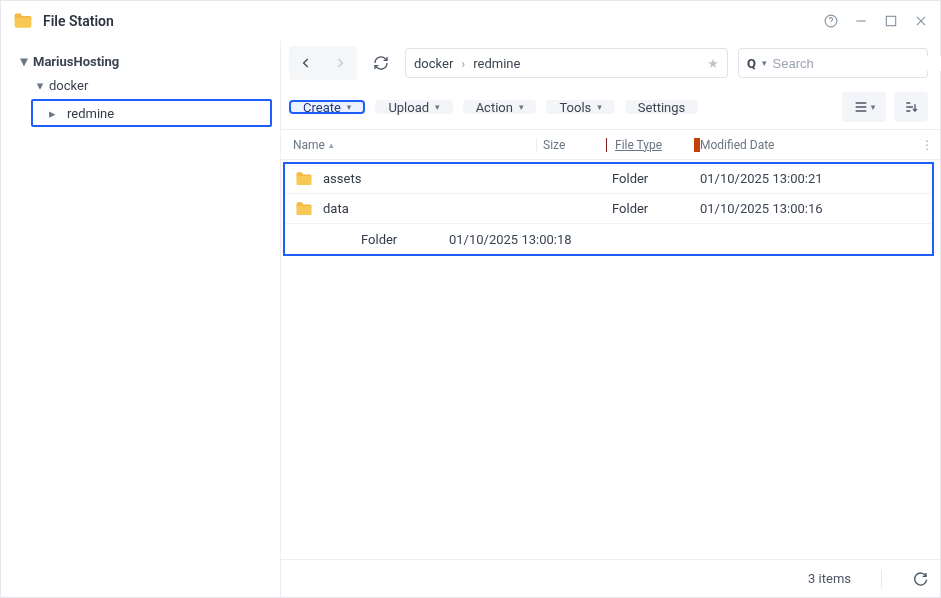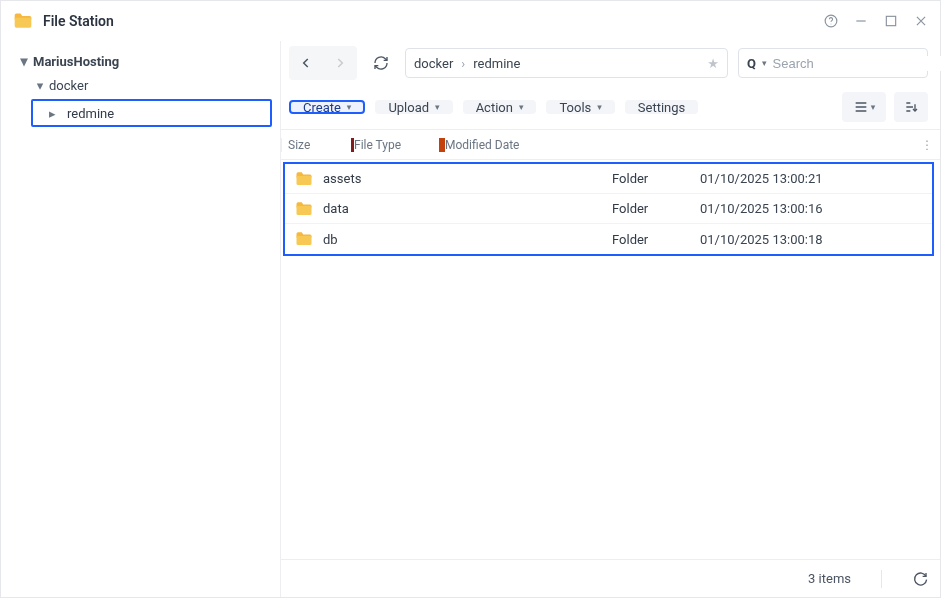--- a/index.html
+++ b/index.html
@@ -39,21 +39,21 @@
   .btn { height: 14px; padding: 0 12px; background: #f3f5f8; border-radius: 4px; display: flex; align-items: center; gap: 6px; font-size: 13px; color: #3b4552; cursor: pointer; border: 1px solid transparent; }
   .btn.primary { border: 2px solid #1e5eff; background: #eef2ff; color: #1e3a8a; }
   .car { font-size: 9px; color: #6b7684; }
   .viewbtns { margin-left: auto; display: flex; gap: 8px; }
   .viewbtn { width: 34px; height: 30px; background: #f3f5f8; border-radius: 4px; display: flex; align-items: center; justify-content: center; cursor: pointer; gap: 2px; color: #4b5563; }
   .viewbtn.split { width: 44px; }
   .table-wrap { flex: 1; display: flex; flex-direction: column; border-top: 1px solid #eceef2; }
   .thead { display: flex; align-items: center; height: 30px; border-bottom: 1px solid #eceef2; color: #6b7684; font-size: 12px; }
   .th-name { width: 255px; padding-left: 12px; display: flex; align-items: center; gap: 4px; }
   .th-size { width: 70px; border-left: 1px solid #eceef2; padding-left: 6px; }
-  .th-type { width: 88px; border-left: 3px solid #7f1d1d; padding-left: 0; }
+  .th-type { width: 88px; border-left: 1px solid #7f1d1d; padding-left: 8px; text-decoration: underline; }
   .th-mod  { flex: 1; border-left: 6px solid #c2410c; }
   .th-more { width: 26px; text-align: center; color: #9aa3af; cursor: pointer; }
   .tbody-highlight { border: 2px solid #1e5eff; border-top: 2px solid #1e5eff; margin: 2px 6px 0 2px; }
   .row { display: flex; align-items: center; height: 30px; border-bottom: 1px solid #f0f2f5; }
   .row:last-child { border-bottom: none; }
   .cell-name { width: 251px; padding-left: 10px; display: flex; align-items: center; gap: 10px; }
   .cell-size { width: 70px; padding-left: 6px; }
   .cell-type { width: 88px; padding-left: 6px; }
   .cell-mod  { flex: 1; padding-left: 6px; color: #3b4552; }
   .folder-icon svg { width: 18px; height: 18px; display: block; }
@@ -187,20 +187,24 @@
                 <path d="M5 6h6M5 12h10M5 18h6"></path>
                 <path d="M18 8v10"></path>
                 <path d="M15 15l3 3 3-3"></path>
               </svg>
             </div>
         </div>
       </div>
 
       <div class="table-wrap">
         <div class="thead">
+          <div class="th-name">
+              <span>Name</span>
+              <span style="font-size:9px;color:#9aa3af;">▴</span>
+            </div>
           <div class="th-size"><span>Size</span></div>
           <div class="th-type"><span>File Type</span></div>
           <div class="th-mod"><span>Modified Date</span></div>
           <div class="th-more">⋮</div>
         </div>
         <div class="tbody-highlight">
           <div class="row">
             <div class="cell-name">
                 <span class="folder-icon">
                   <svg viewBox="0 0 24 24">
@@ -222,29 +226,20 @@
                     <path d="M2 8h20v10a2 2 0 0 1-2 2H4a2 2 0 0 1-2-2V8z" fill="#f7c954"></path>
                   </svg>
                 </span>
                 <span>data</span>
               </div>
             <div class="cell-size"></div>
             <div class="cell-type">Folder</div>
             <div class="cell-mod">01/10/2025 13:00:16</div>
           </div>
           <div class="row">
-            <div class="cell-name">
-                <span class="folder-icon">
-                  <svg viewBox="0 0 24 24">
-                    <path d="M2 5a2 2 0 0 1 2-2h5l2 3h9a2 2 0 0 1 2 2v2H2V5z" fill="#f5b840"></path>
-                    <path d="M2 8h20v10a2 2 0 0 1-2 2H4a2 2 0 0 1-2-2V8z" fill="#f7c954"></path>
-                  </svg>
-                </span>
-                <span>db</span>
-              </div>
             <div class="cell-size"></div>
             <div class="cell-type">Folder</div>
             <div class="cell-mod">01/10/2025 13:00:18</div>
           </div>
         </div>
       </div>
 
       <div class="statusbar">
         <span>3 items</span>
         <span class="sep"></span>

